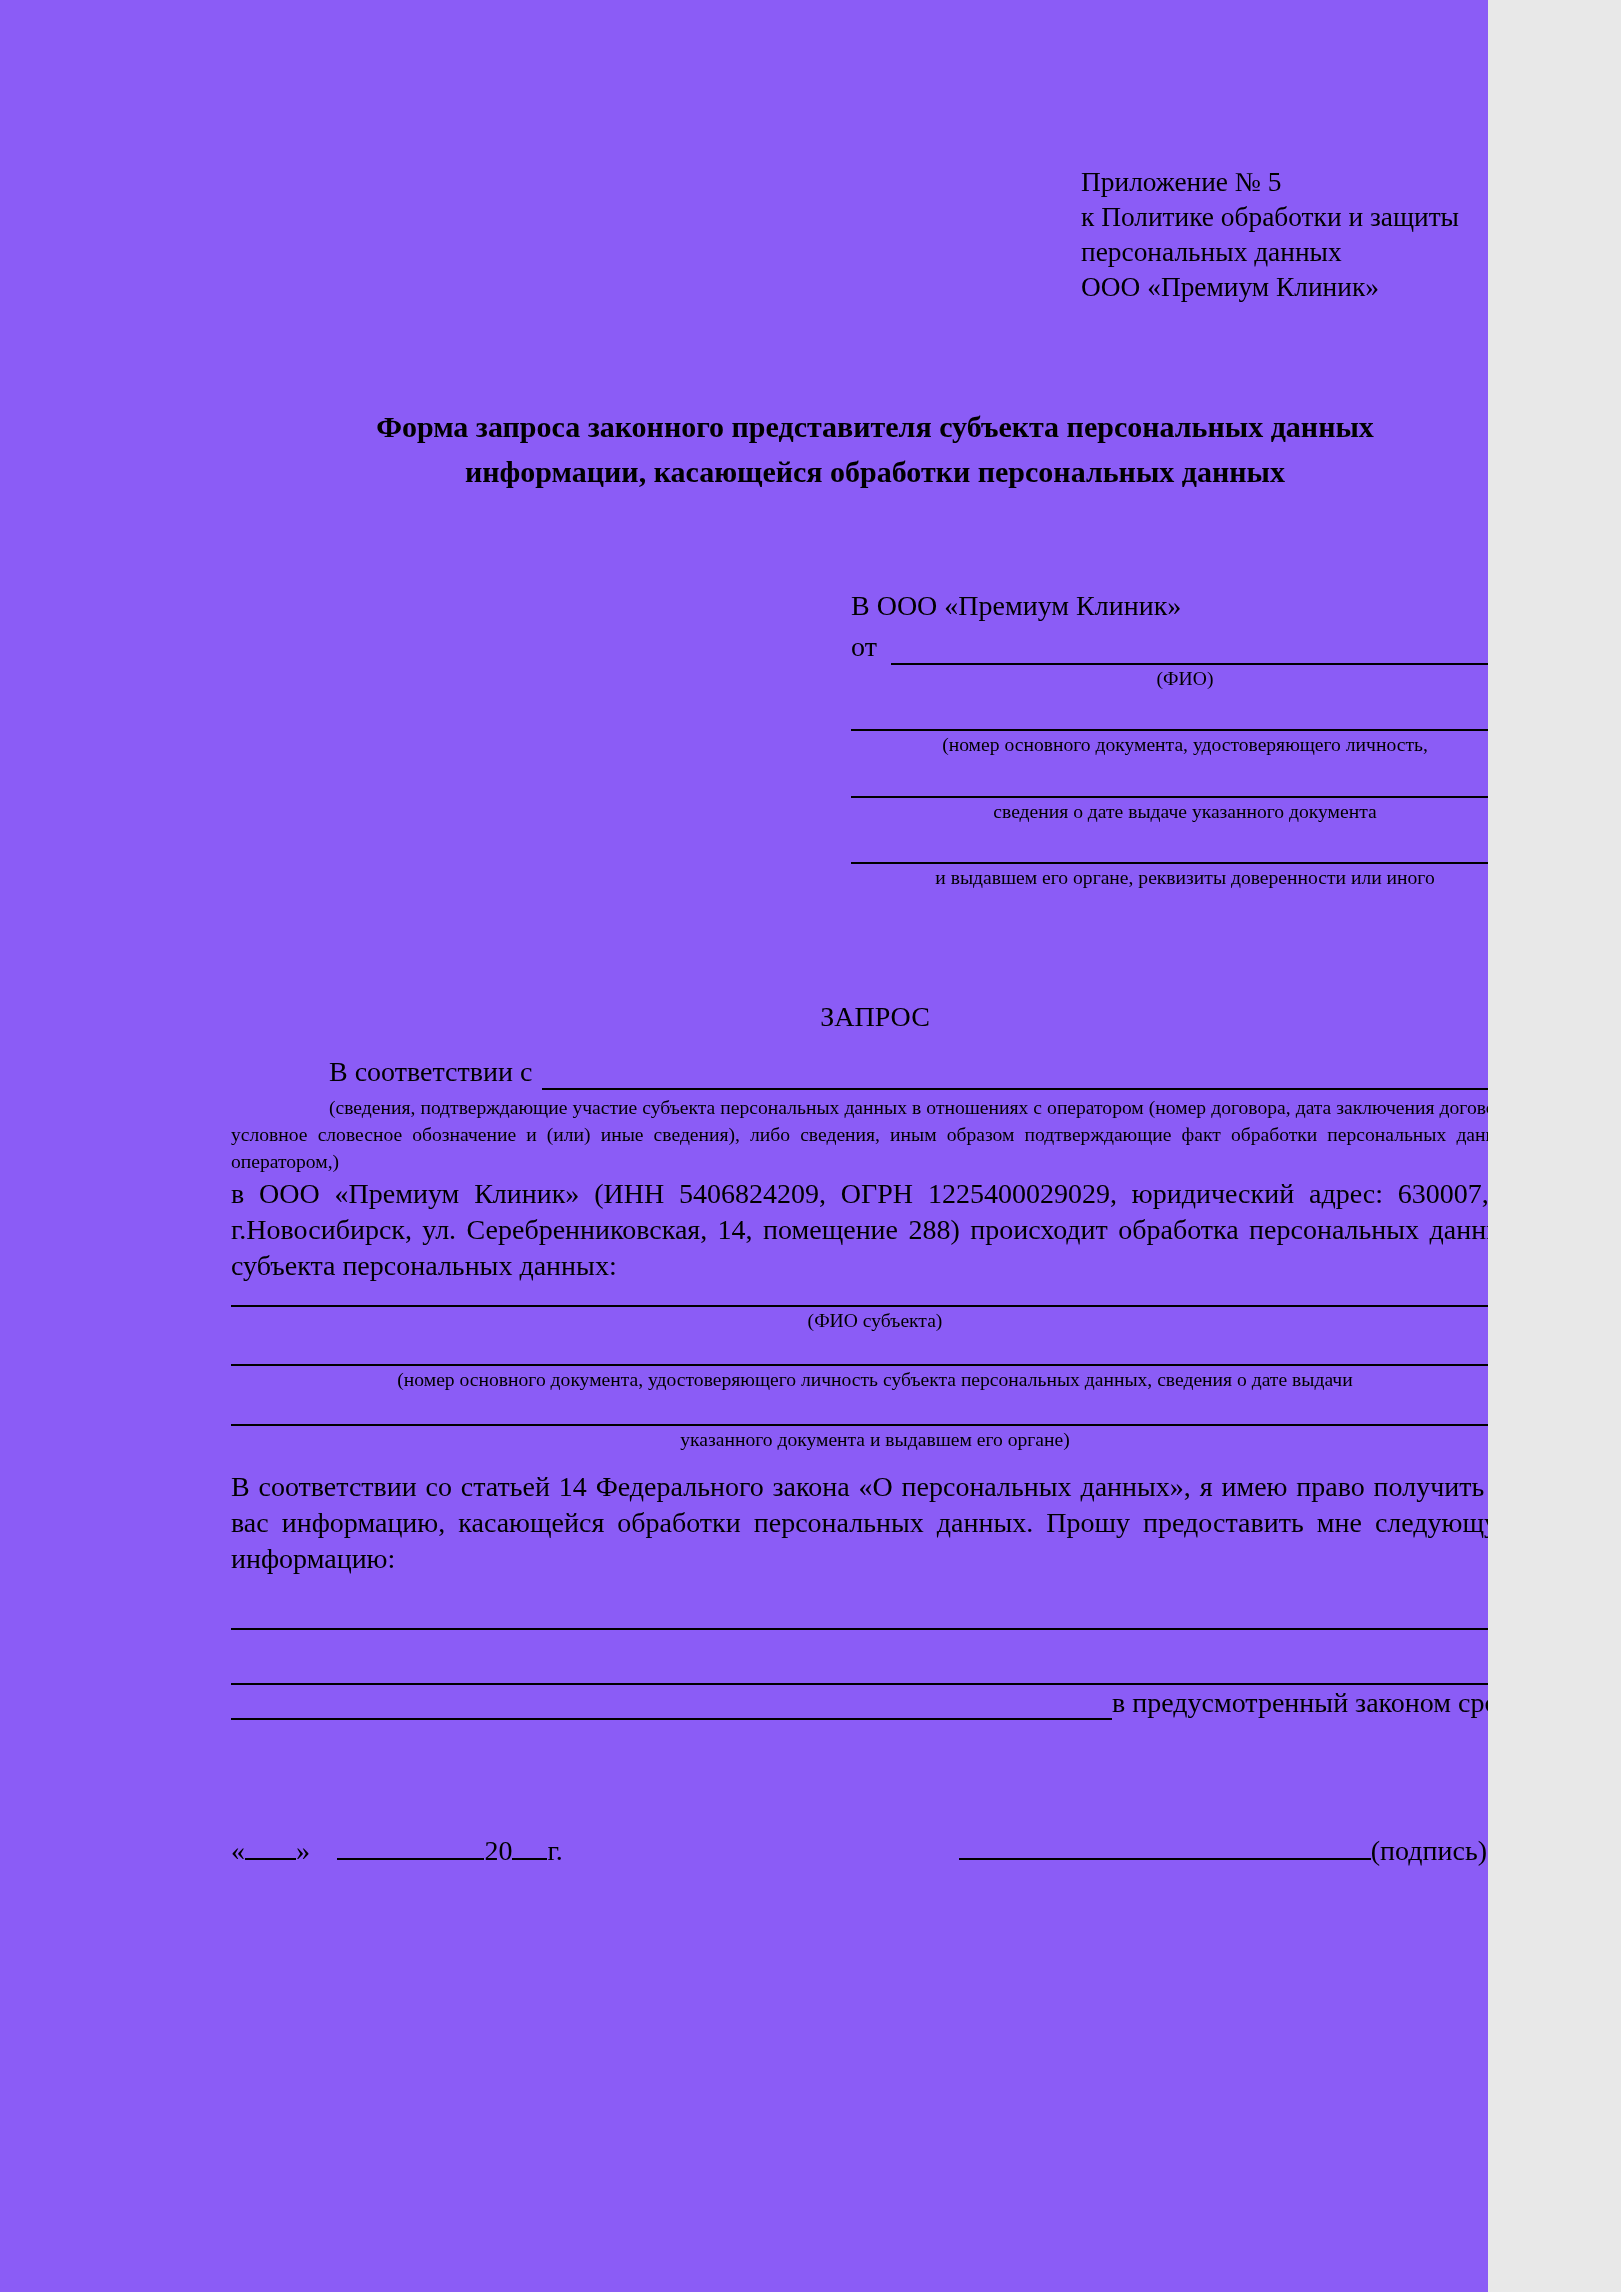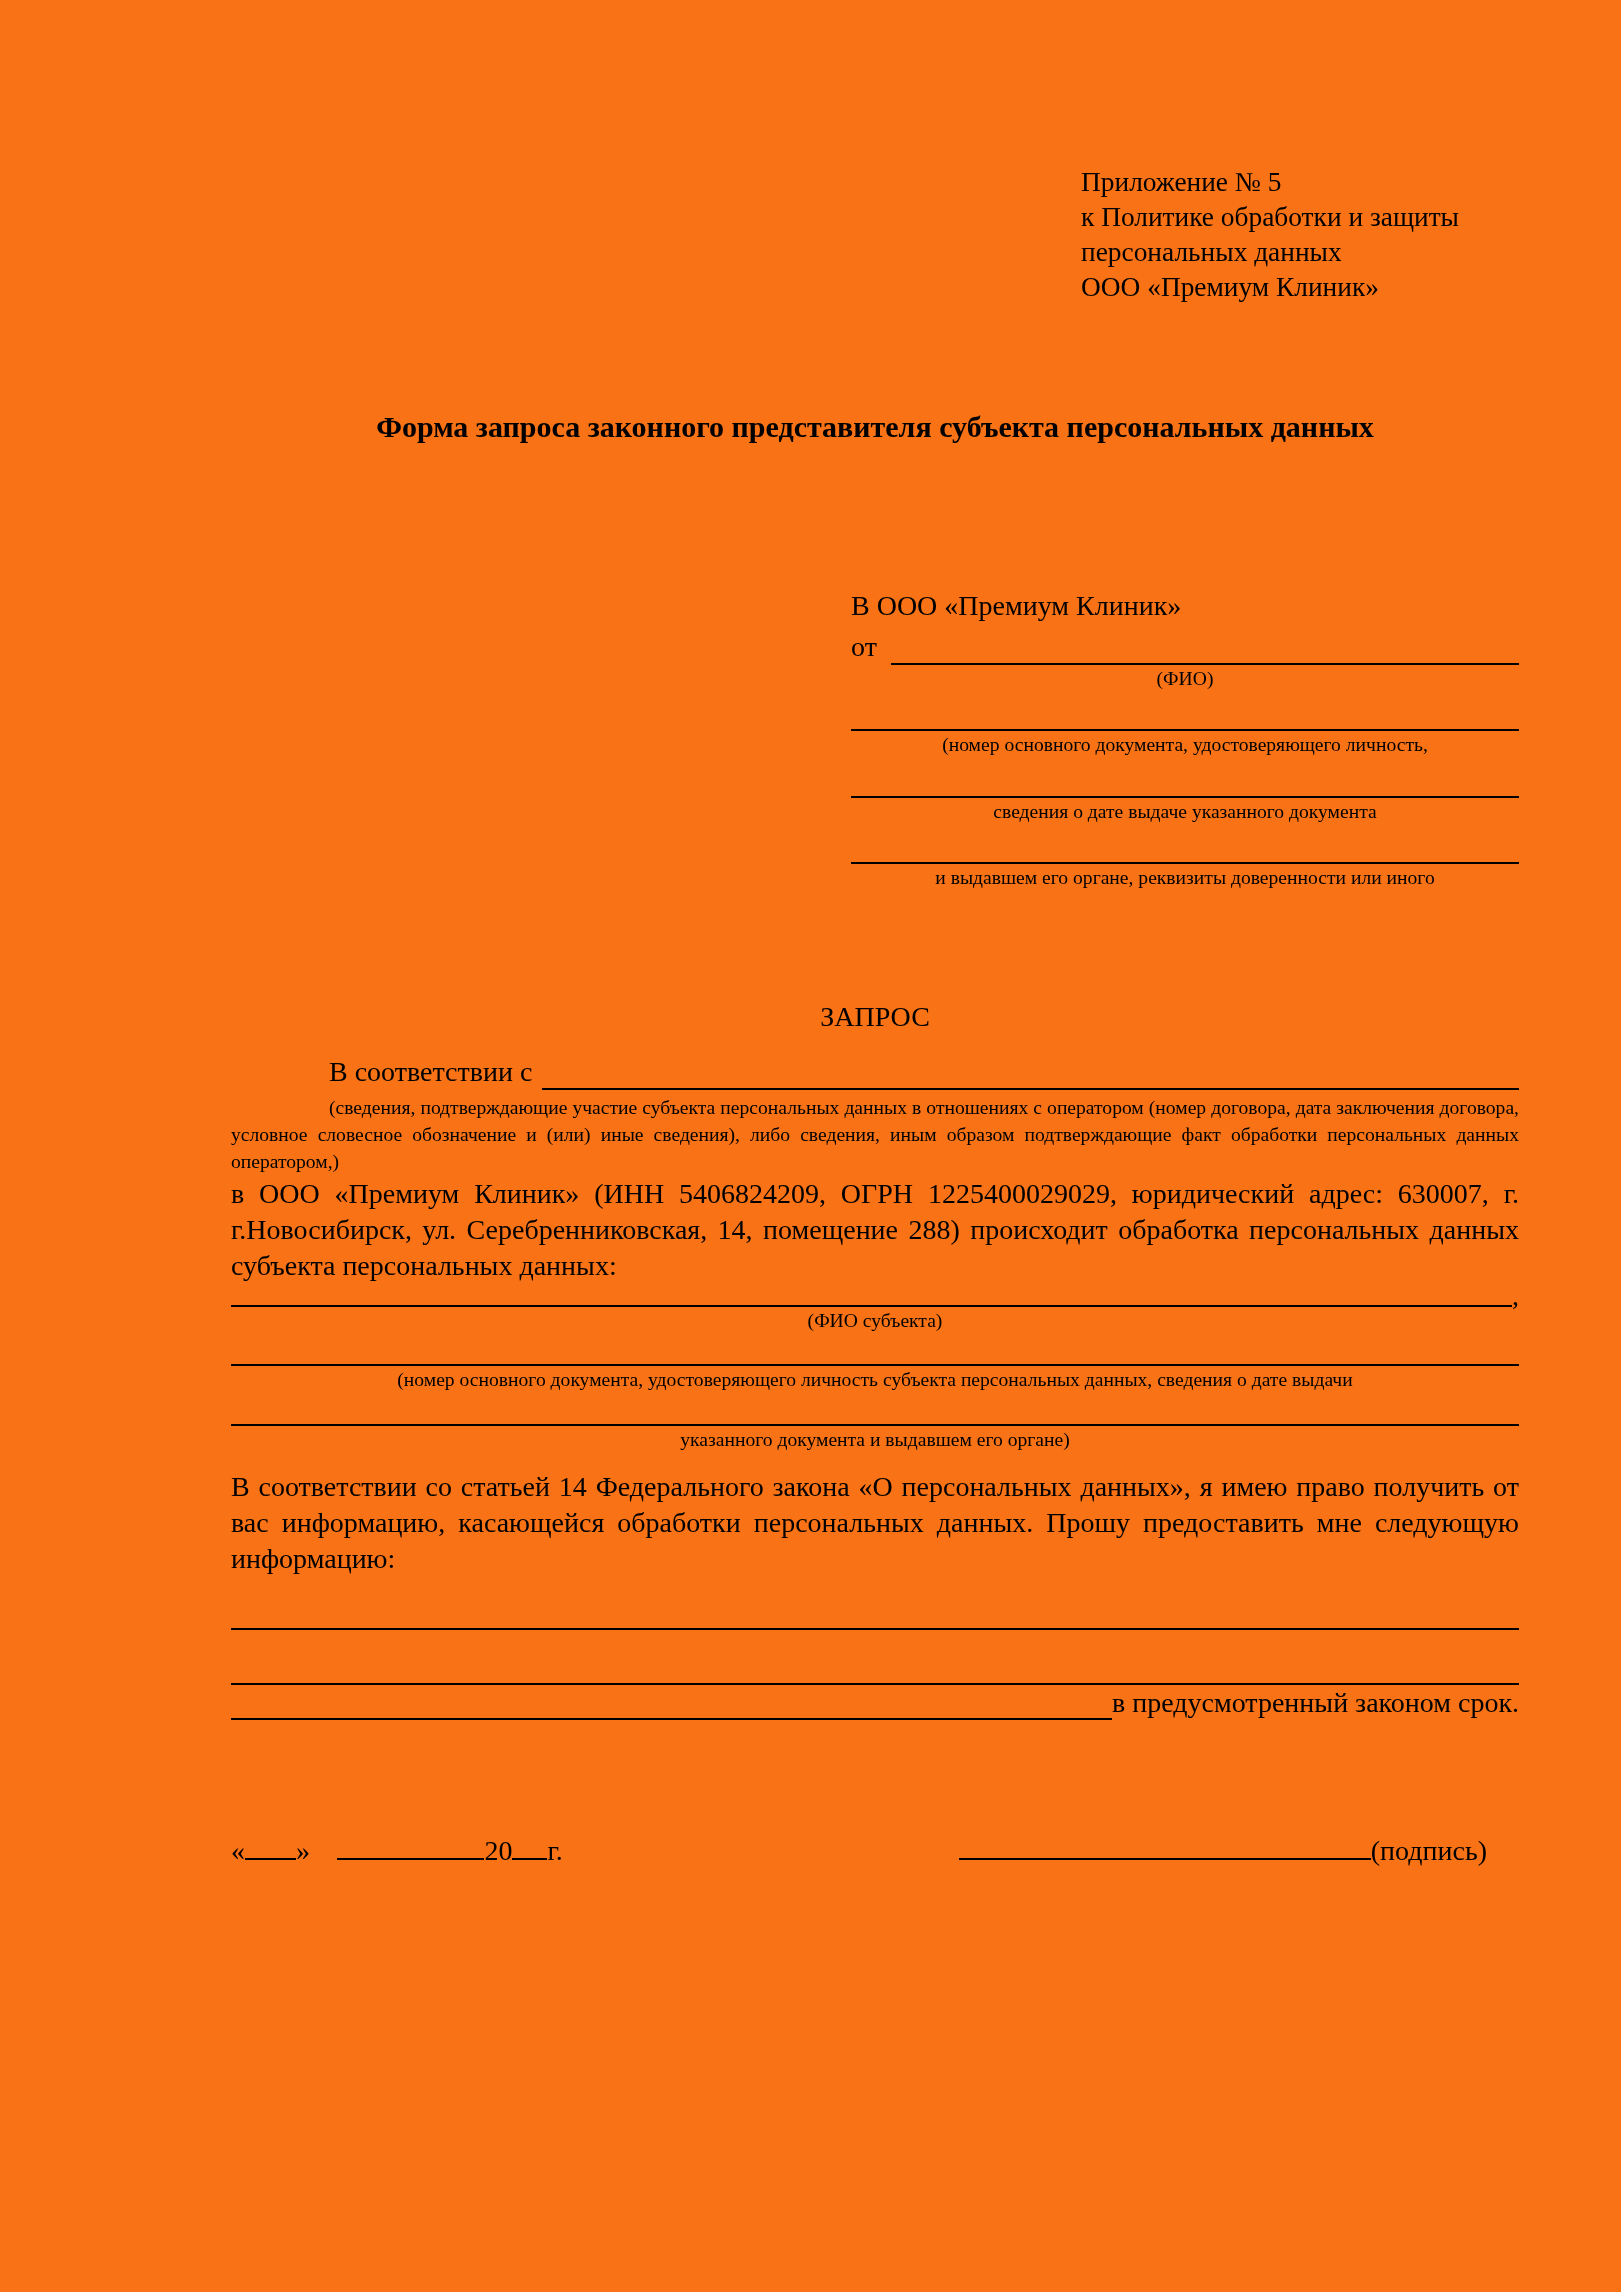--- a/index.html
+++ b/index.html
@@ -1,19 +1,19 @@
 <!DOCTYPE html>
 <html><head>
 <meta charset="utf-8">
 <style>
   html,body{margin:0;padding:0;background:#e8e8e8;}
   .page{
     position:relative;
-    width:1621px;height:2293px;
-    background:#f97316;
+    width:1488px;height:2293px;
+    background:#8b5cf6;
     font-family:"Liberation Serif","DejaVu Serif",serif;
     color:#000;
     overflow:hidden;
   }
   
   .applique{position:absolute;left:1081px;top:165px;font-size:27.4px;line-height:35px;}
   
   .title{position:absolute;left:231px;top:404px;width:1288px;text-align:center;
          font-weight:bold;font-size:30px;line-height:45px;}
   
@@ -57,20 +57,21 @@
 
   <div class="applique">
     <div>Приложение № 5</div>
     <div>к Политике обработки и защиты</div>
     <div>персональных данных</div>
     <div>ООО «Премиум Клиник»</div>
   </div>
 
   <div class="title">
     <div>Форма запроса законного представителя субъекта персональных данных</div>
+    <div>информации, касающейся обработки персональных данных</div>
   </div>
 
   <div class="addressee">
     <div>В ООО «Премиум Клиник»</div>
     <div class="addr-from">
       <span class="label">от</span>
       <span class="fill"></span>
     </div>
     <div class="cap center">(ФИО)</div>
 

